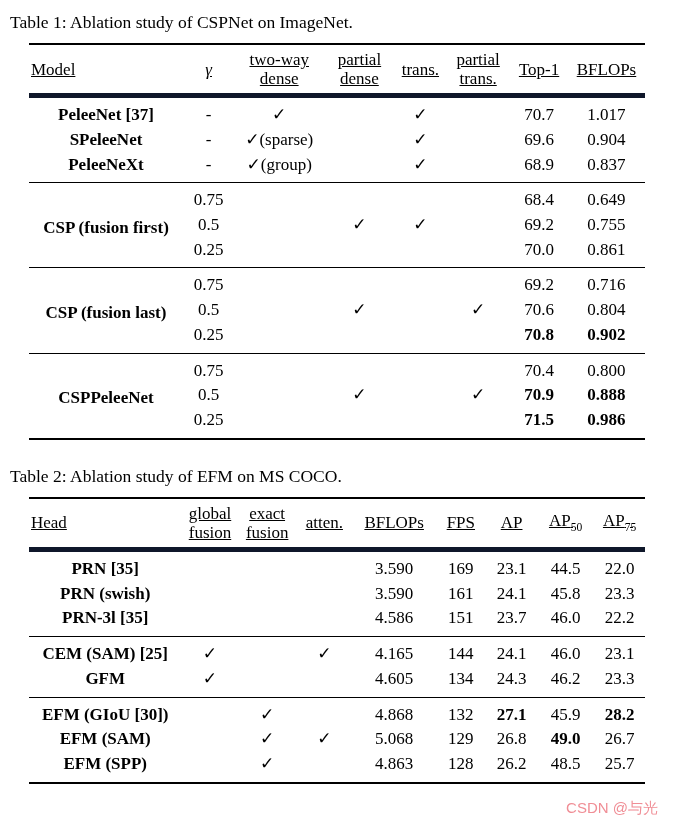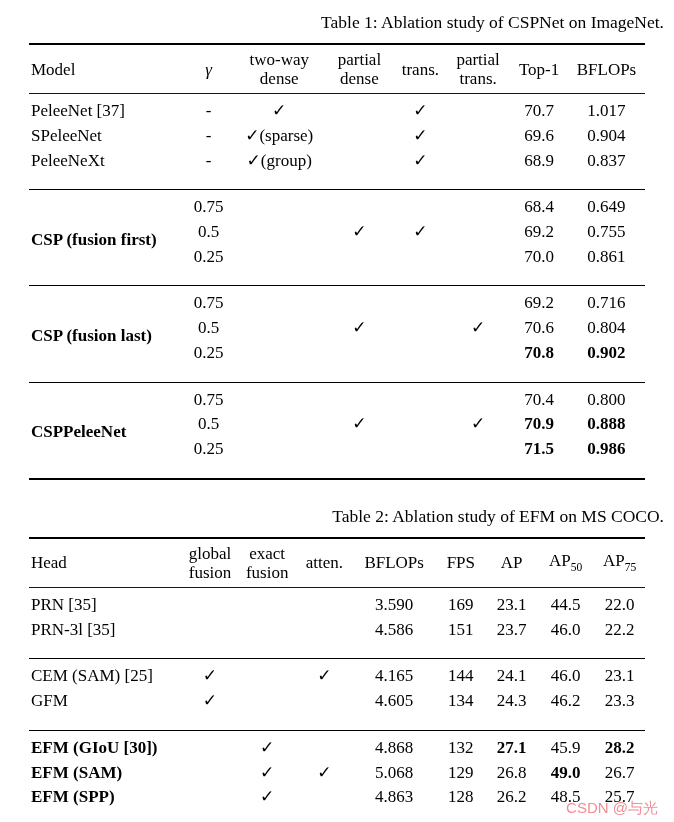--- a/index.html
+++ b/index.html
@@ -6,51 +6,51 @@
   body {
     width: 674px; height: 822px;
     background: #ffffff;
     font-family: "Liberation Serif", serif;
     color: #000;
     position: relative;
     overflow: hidden;
   }
   .page { padding: 4px 10px; }
   .caption {
-    text-align: right;
+    text-align: left;
     font-size: 17.5px;
     margin: 8px 0 10px;
   }
   .caption.second { margin-top: 26px; }
   table {
     border-collapse: collapse;
     width: 616px;
     margin: 0 auto;
     font-size: 17px;
     border-bottom: 2px solid #000;
   }
-  thead { border-top: 2px solid #000; border-bottom: 1px solid #0f172a; }
+  thead { border-top: 2px solid #000; border-bottom: 5px solid #0f172a; text-decoration: underline; }
   tbody { border-top: 1px solid #000; }
   th {
     font-weight: normal;
     padding: 5px 2px;
     line-height: 1.12;
     text-align: center;
     vertical-align: middle;
   }
   th:first-child { text-align: left; }
   td {
     padding: 2px 2px;
     text-align: center;
     vertical-align: middle;
     line-height: 1.22;
   }
-  td.model-cell { text-align: left; }
+  td.model-cell { text-align: center; font-weight: bold; }
   tbody tr:first-child td { padding-top: 7px; }
-  tbody tr:last-child td { padding-bottom: 18px; }
+  tbody tr:last-child td { padding-bottom: 7px; }
   .bold { font-weight: bold; text-align: center; }
   .italic { font-style: italic; }
   sub { font-size: 68%; margin-top: 16px; }
   #t1 th:nth-child(1){width:24%}
   #t1 th:nth-child(2){width:8%}
   #t1 th:nth-child(3){width:14%}
   #t1 th:nth-child(4){width:11%}
   #t1 th:nth-child(5){width:8%}
   #t1 th:nth-child(6){width:10%}
   #t1 th:nth-child(7){width:9%}
@@ -239,20 +239,31 @@
           <td></td>
           <td></td>
           <td></td>
           <td>3.590</td>
           <td>169</td>
           <td>23.1</td>
           <td>44.5</td>
           <td>22.0</td>
         </tr>
         <tr>
+          <td class="model-cell">PRN (swish)</td>
+          <td></td>
+          <td></td>
+          <td></td>
+          <td>3.590</td>
+          <td>161</td>
+          <td>24.1</td>
+          <td>45.8</td>
+          <td>23.3</td>
+        </tr>
+        <tr>
           <td class="model-cell">PRN-3l [35]</td>
           <td></td>
           <td></td>
           <td></td>
           <td>4.586</td>
           <td>151</td>
           <td>23.7</td>
           <td>46.0</td>
           <td>22.2</td>
         </tr>

